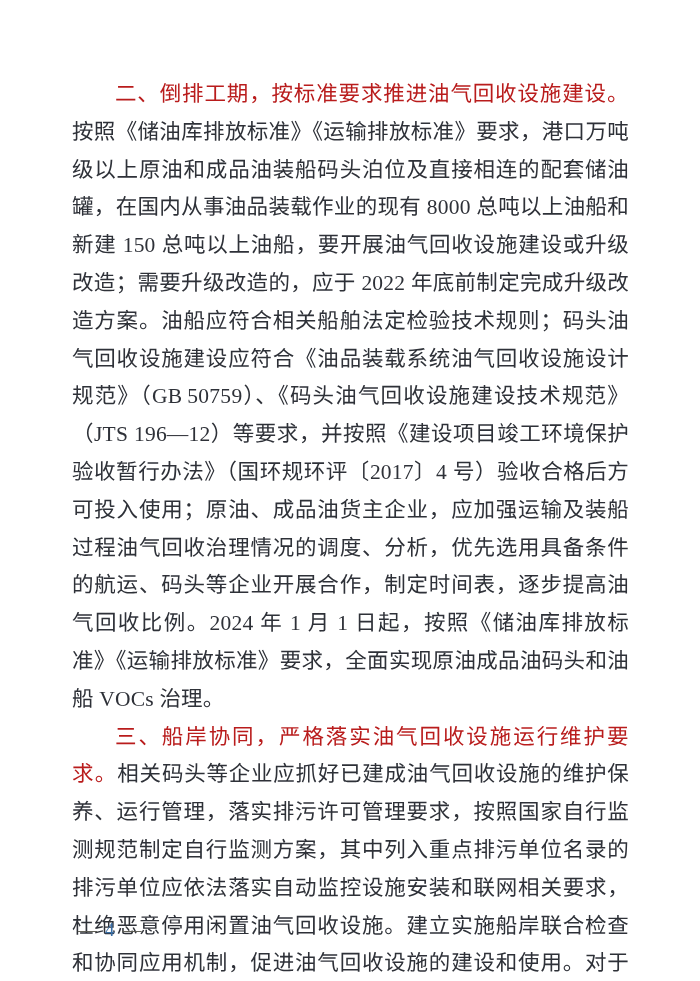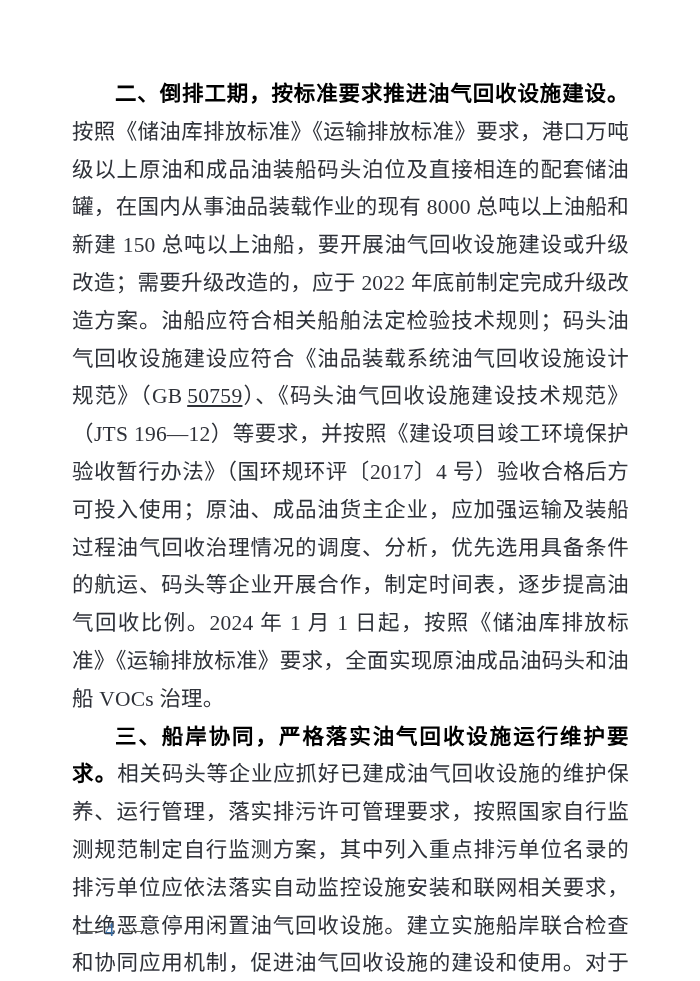--- a/index.html
+++ b/index.html
@@ -43,28 +43,27 @@
     text-indent: 43px;
     letter-spacing: 0.2px;
     font-family: "Liberation Serif", "DejaVu Serif", serif;
   }
 
   .para + .para {
     margin-top: 0;
   }
 
   .lead {
-    font-weight: bold;
-    color: #000000;
+    font-weight: normal;
+    color: #b91c1c;
     letter-spacing: 0.6px;
   }
 
   .gbnum {
     letter-spacing: 0.3px;
-    text-decoration: underline;
   }
   .gbnum .gap {
     display: inline-block;
     width: 5px;
   }
 
   .footer {
     position: absolute;
     left: 78px;
     top: 918px;

